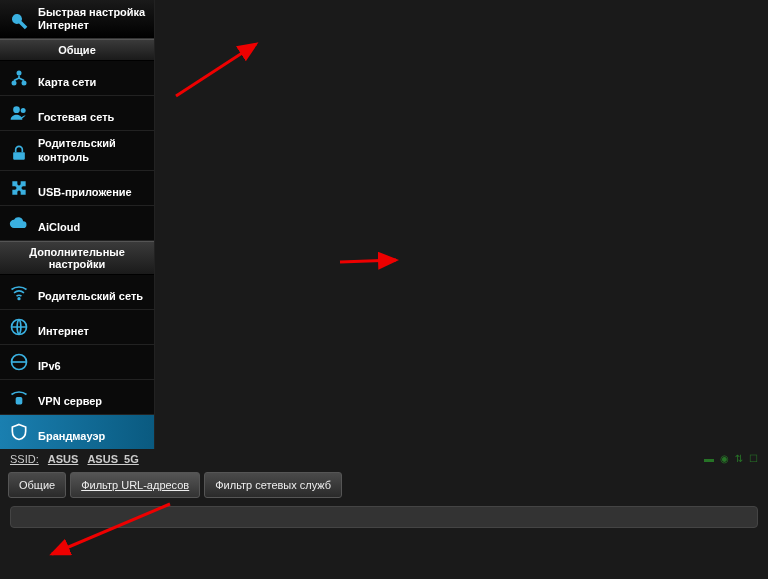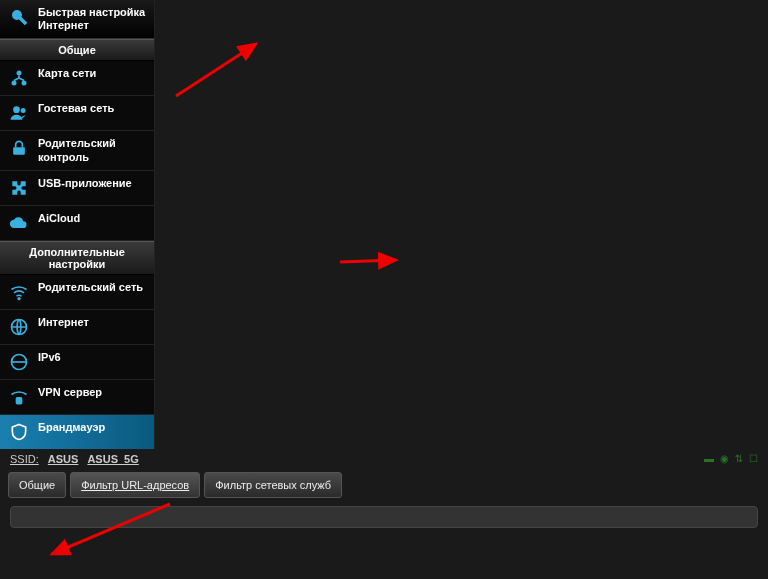--- a/index.html
+++ b/index.html
@@ -24,21 +24,21 @@
     color: #fff;
     font-weight: bold;
     font-size: 11px;
     text-align: center;
     padding: 4px 2px;
     border-top: 1px solid #555;
     border-bottom: 1px solid #000;
   }
   .sidebar-item {
     display: flex;
-    align-items: flex-start;
+    align-items: flex-end;
     gap: 8px;
     padding: 6px 8px;
     background: #0a0a0a;
     border-bottom: 1px solid #222;
     cursor: pointer;
     color: #fff;
     font-weight: bold;
     font-size: 11px;
     line-height: 1.2;
     min-height: 32px;

